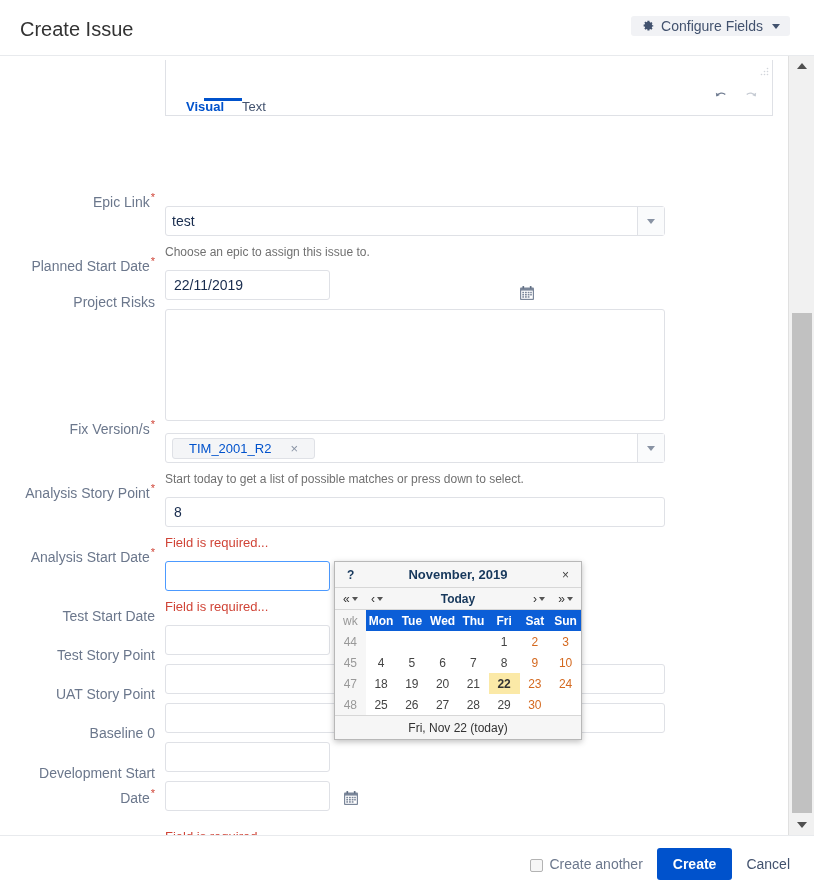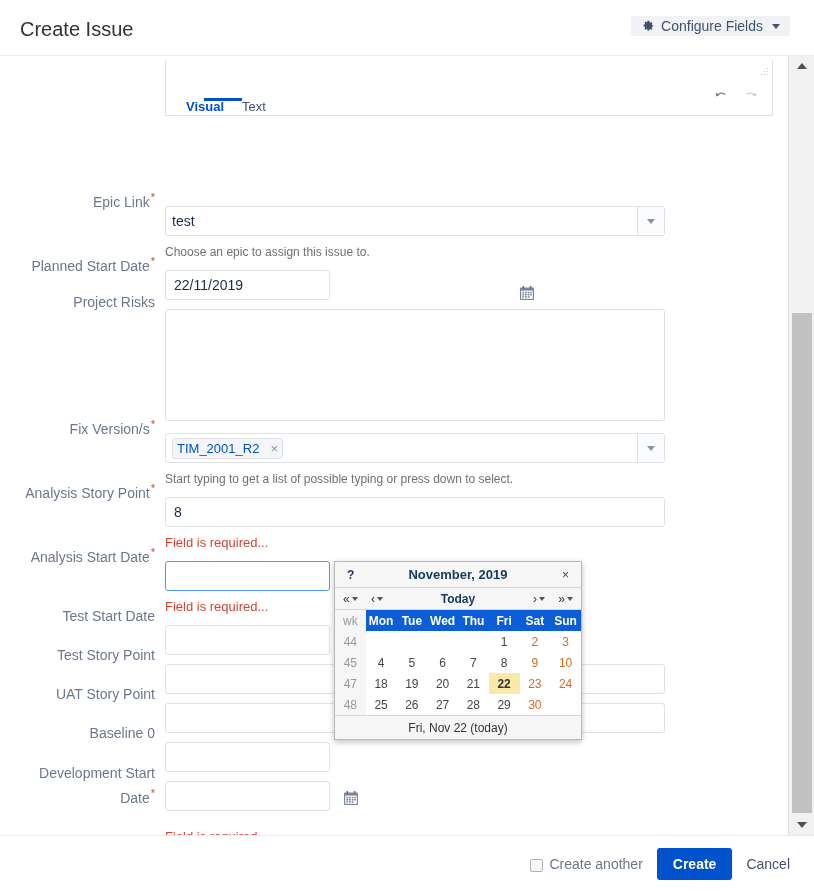--- a/index.html
+++ b/index.html
@@ -101,23 +101,23 @@
   .hint { font-size:12px; color:#707070; }
   .err  { font-size:13px; color:#d04437; }
 
   textarea.ta {
     border:1px solid #dfe1e6; border-radius:3px; background:#fff;
     font-family:"Liberation Sans", sans-serif; font-size:14px;
     color:#172b4d; padding:6px 8px; outline:none; resize:none;
   }
 
   .chip {
-    display:inline-flex; align-items:center; gap:11px;
+    display:inline-flex; align-items:center; gap:19px;
     background:#f4f5f7; border:1px solid #dfe1e6; border-radius:3px;
-    padding:2px 4px; font-size:13px; color:#0052cc;
+    padding:2px 16px; font-size:13px; color:#0052cc;
   }
   .chip .x { color:#8993a4; font-size:13px; cursor:pointer; }
 
   .cal-btn { position:absolute; width:16px; height:16px; cursor:pointer; }
 
   
   .dropzone {
     border:1px dashed #c1c7d0; border-radius:3px; height:34px;
     display:flex; align-items:center; justify-content:center; gap:8px;
     font-size:14px; color:#42526e; background:#fff;
@@ -326,21 +326,21 @@
             <span>TIM_2001_R2</span>
             <span class="x">×</span>
           </span>
           <span class="arrow-btn">
               <i></i>
             </span>
         </div>
       </div>
     </div>
     <div class="row" style="top:392px">
-      <div class="fld hint">Start typing to get a list of possible typing or press down to select.</div>
+      <div class="fld hint">Start today to get a list of possible matches or press down to select.</div>
     </div>
 
     <div class="row" style="top:417px">
       <div class="lbl" style="top:6px">
         <span>Analysis Story Point</span><span class="req">*</span>
       </div>
       <div class="fld">
         <input class="txt" style="width: 500px;" value="8">
       </div>
     </div>

